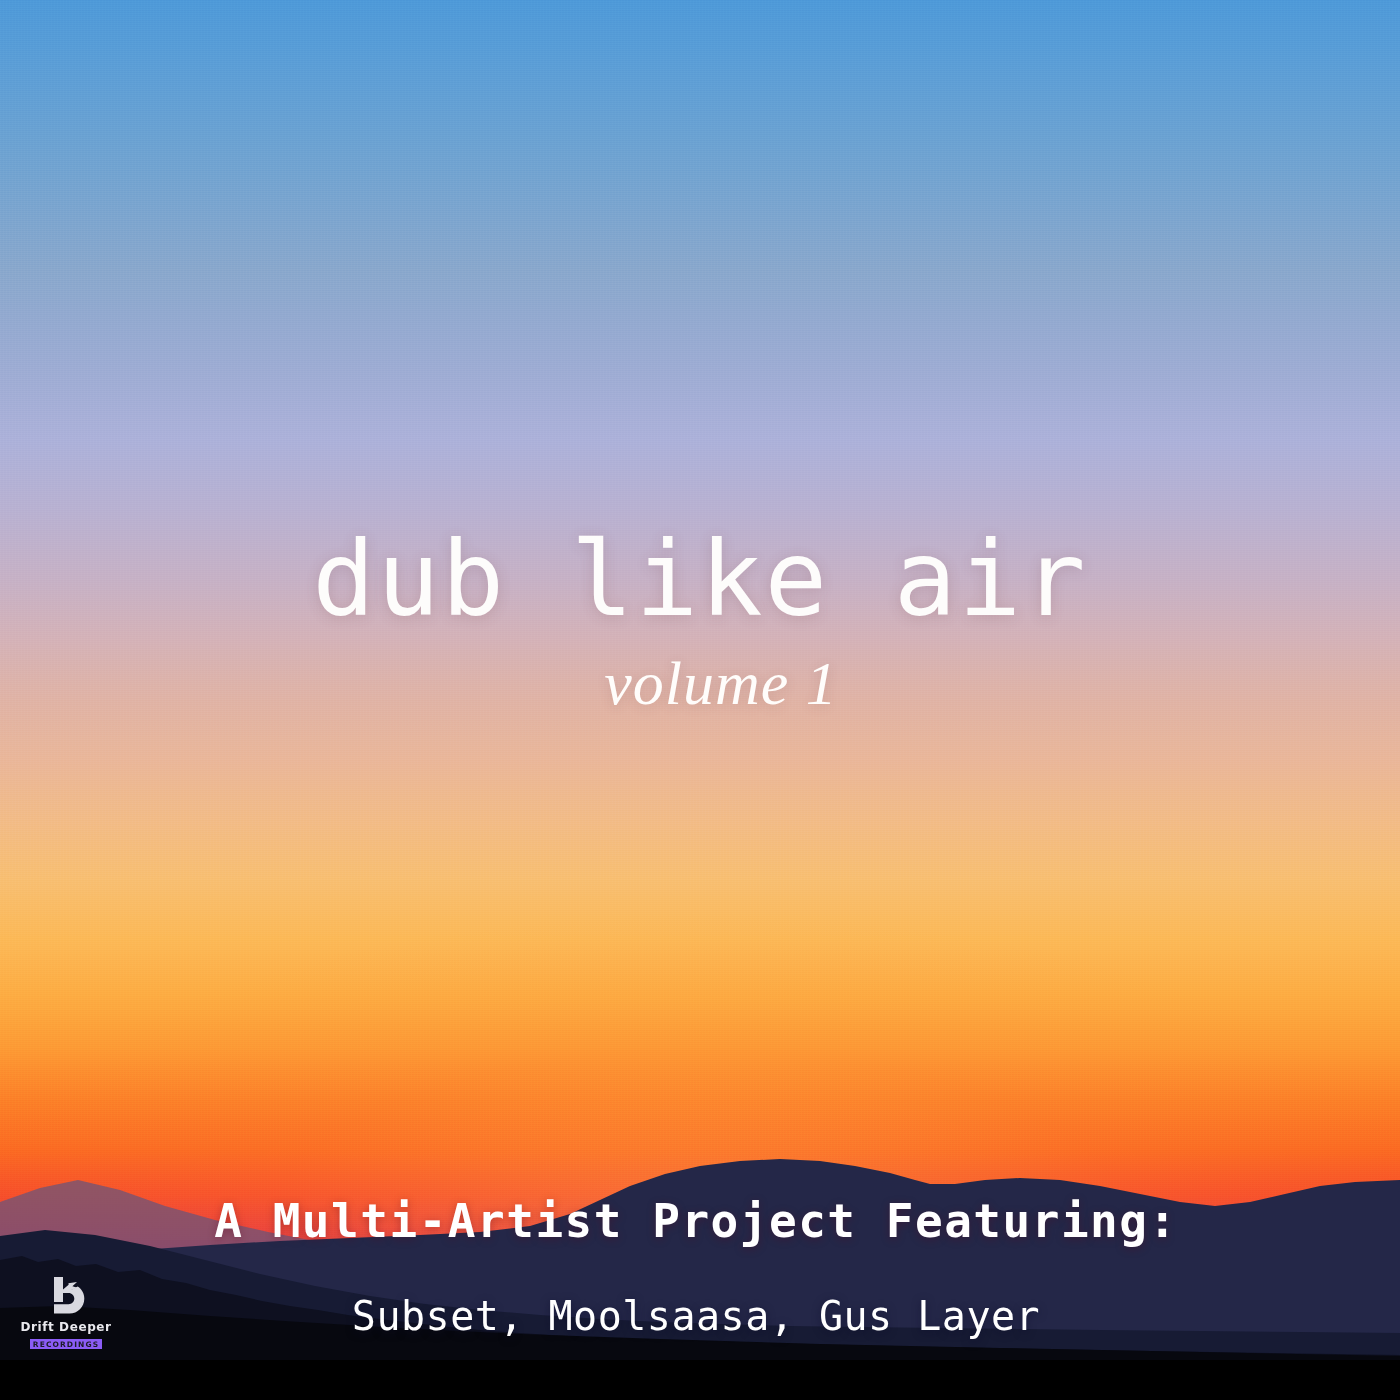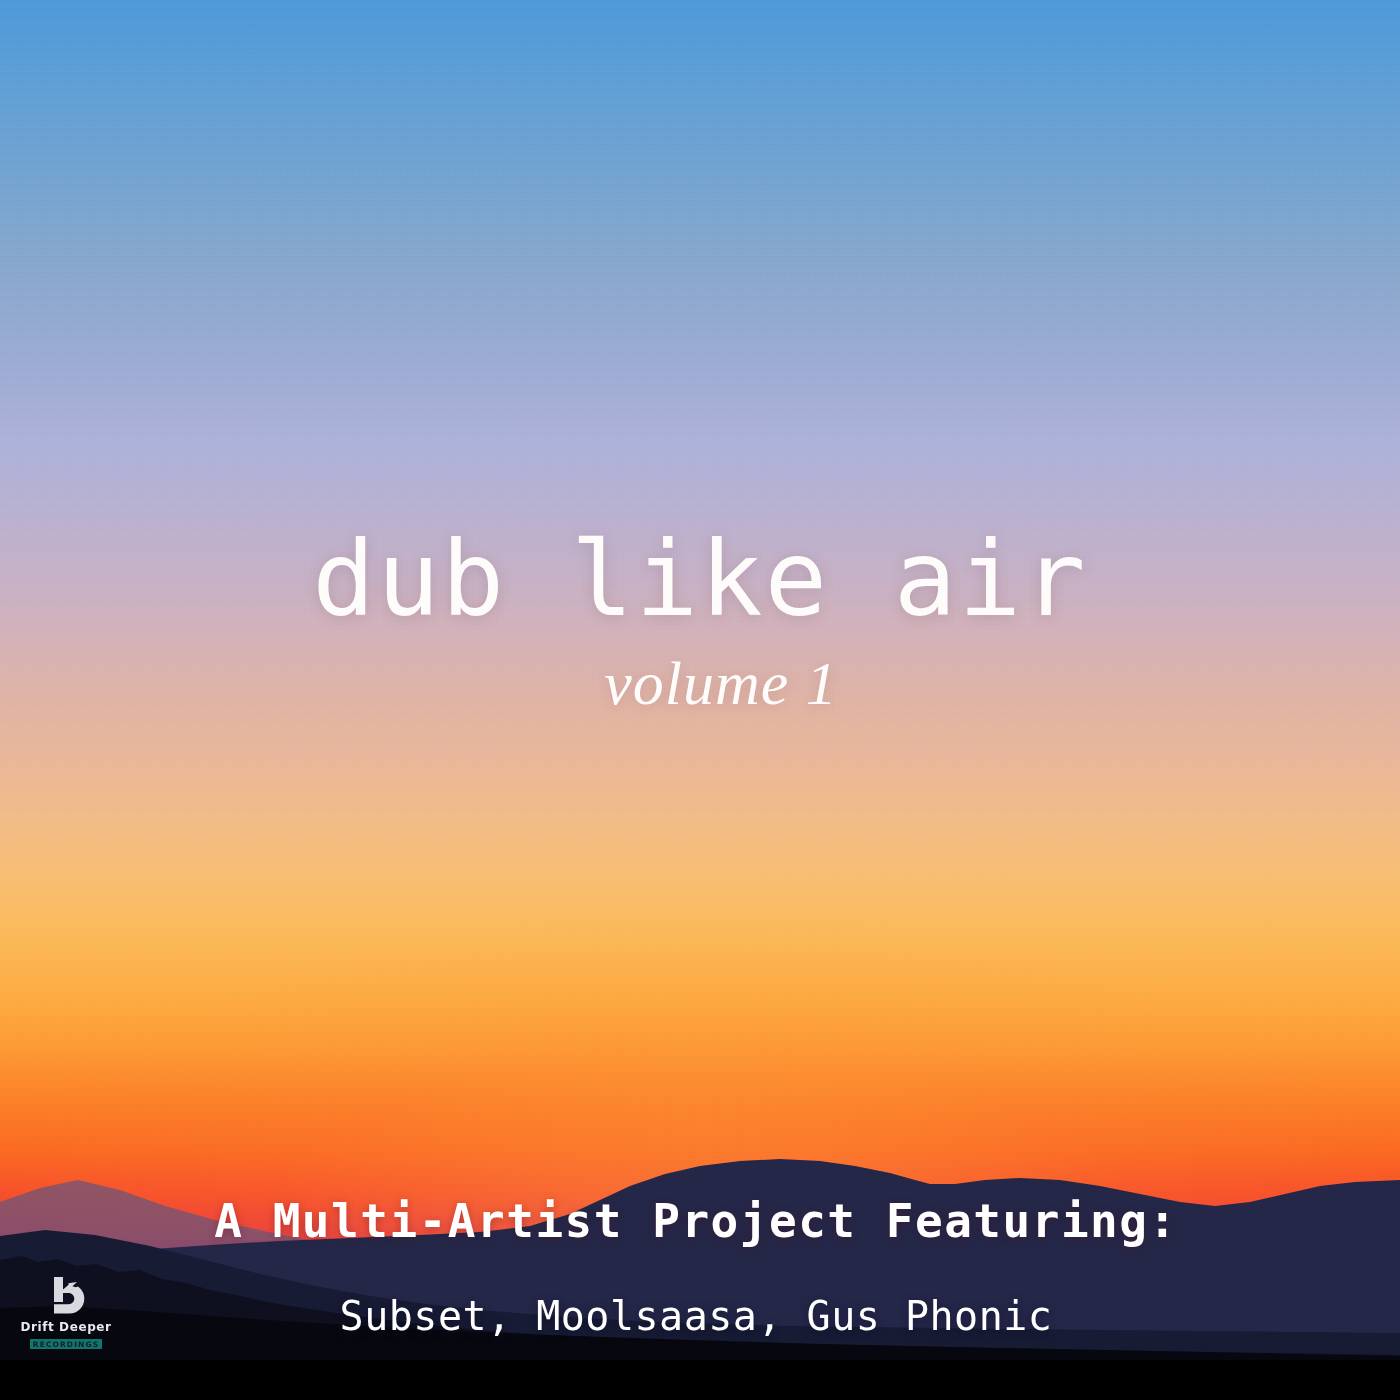--- a/index.html
+++ b/index.html
@@ -157,21 +157,21 @@
     margin-top: 1px;
     white-space: nowrap;
   }
   .logo-sub {
     display: inline-block;
     font-family: "DejaVu Sans", "Liberation Sans", sans-serif;
     font-size: 7.5px;
     font-weight: 700;
     letter-spacing: 1.1px;
     color: #1b1b28;
-    background: #0f766e;
+    background: #8b5cf6;
     padding: 1px 3px 0 3px;
     margin-top: 2px;
     white-space: nowrap;
   }
 </style>
 </head>
 <body>
 
 <div id="cover">
 
@@ -205,21 +205,21 @@
   </svg>
 
   <div class="title-block">
     <h1 class="album-title">dub like air</h1>
     <div class="album-volume">volume 1</div>
   </div>
 
   <div class="credits">
     <div class="credits-heading">A Multi-Artist Project Featuring:</div>
     <div class="artist-list">
-      <span class="line">Subset, Moolsaasa, Gus Phonic</span>
+      <span class="line">Subset, Moolsaasa, Gus Layer</span>
     </div>
   </div>
 
   <div class="label-logo">
     <svg class="logo-mark" width="46" height="46" viewBox="0 0 46 46">
       <path fill="#d9d9e0" d="M11,4 h9 v12.5 l6.5,-5.5 l2.2,5.6 l6.0,-3.0
            c4.2,2.6 6.6,7.1 6.6,12.1 c0,8.2 -6.6,14.8 -14.8,14.8
            h-15.5 v-9.2 h14.6 c3.2,0 5.7,-2.6 5.7,-5.7
            c0,-3.2 -2.5,-5.7 -5.7,-5.7 h-5.6 v9.0 h-9.0 z"></path>
       <path fill="#d9d9e0" d="M25.4,10.2 l8.6,-1.3 l-4.6,4.4 l4.9,1.4 l-7.4,2.6 z"></path>

